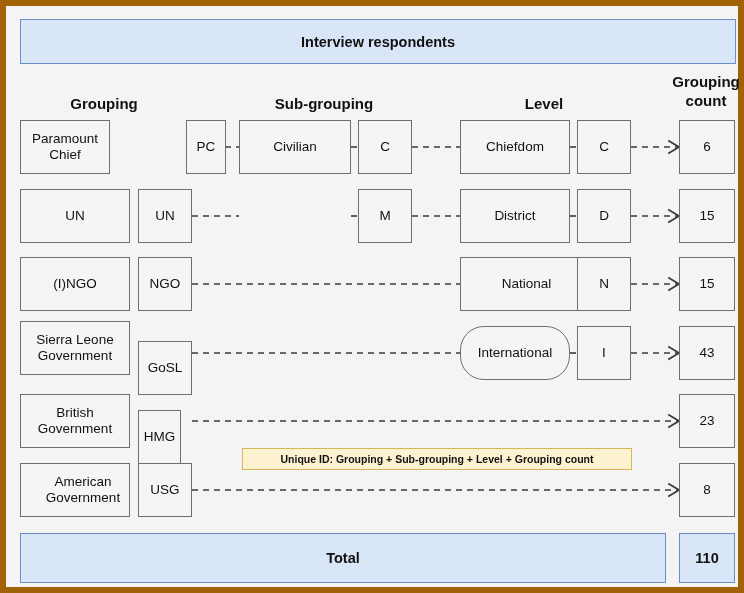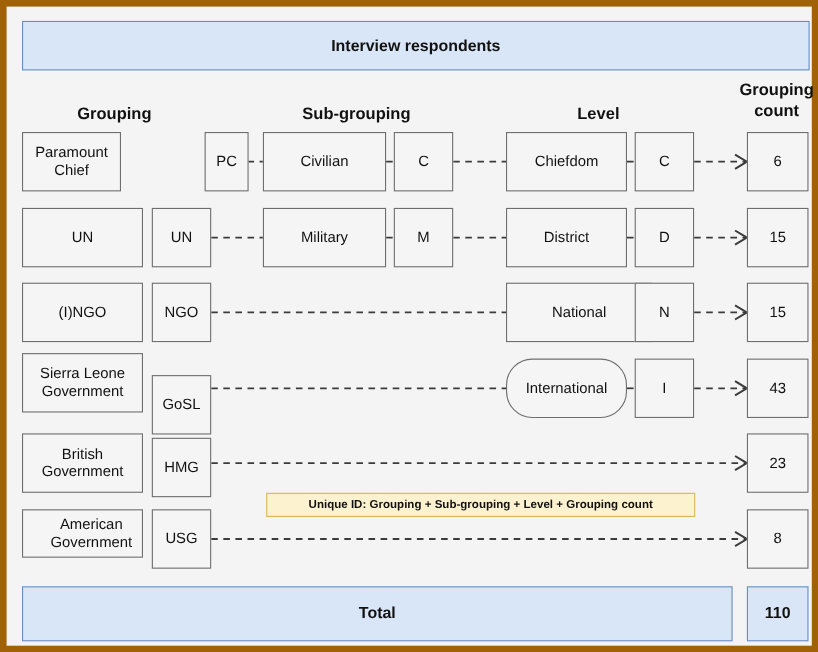--- a/index.html
+++ b/index.html
@@ -153,45 +153,44 @@
 Chief</div>
   <div class="box" style="left:132px; top:114px; width:40px; height:54px;margin-left:48px;">PC</div>
   <div class="box" style="left:233px; top:114px; width:112px; height:54px;">Civilian</div>
   <div class="box" style="left:352px; top:114px; width:54px; height:54px;">C</div>
   <div class="box" style="left:454px; top:114px; width:110px; height:54px;">Chiefdom</div>
   <div class="box" style="left:571px; top:114px; width:54px; height:54px;">C</div>
   <div class="box" style="left:673px; top:114px; width:56px; height:54px;">6</div>
 
   <div class="box" style="left:14px; top:183px; width:110px; height:54px;">UN</div>
   <div class="box" style="left:132px; top:183px; width:54px; height:54px;">UN</div>
-  <div class="box" style="left:233px; top:183px; width:112px; height:54px;">Military</div>
   <div class="box" style="left:352px; top:183px; width:54px; height:54px;">M</div>
   <div class="box" style="left:454px; top:183px; width:110px; height:54px;">District</div>
   <div class="box" style="left:571px; top:183px; width:54px; height:54px;">D</div>
   <div class="box" style="left:673px; top:183px; width:56px; height:54px;">15</div>
 
   <div class="box" style="left:14px; top:251px; width:110px; height:54px;">(I)NGO</div>
   <div class="box" style="left:132px; top:251px; width:54px; height:54px;">NGO</div>
   <div class="box" style="left:454px; top:251px; width:133px; height:54px;">National</div>
   <div class="box" style="left:571px; top:251px; width:54px; height:54px;">N</div>
   <div class="box" style="left:673px; top:251px; width:56px; height:54px;">15</div>
 
   <div class="box" style="left:14px; top:315px; width:110px; height:54px;">Sierra Leone
 Government</div>
   <div class="box" style="left:132px; top:335px; width:54px; height:54px;">GoSL</div>
   <div class="box" style="left:454px; top:320px; width:110px; height:54px;border-radius:24px;">International</div>
   <div class="box" style="left:571px; top:320px; width:54px; height:54px;">I</div>
   <div class="box" style="left:673px; top:320px; width:56px; height:54px;">43</div>
 
   <div class="box" style="left:14px; top:388px; width:110px; height:54px;">British
 Government</div>
-  <div class="box" style="left:132px; top:392px; width:54px; height:54px;">HMG</div>
+  <div class="box" style="left:132px; top:404px; width:43px; height:54px;">HMG</div>
   <div class="box" style="left:673px; top:388px; width:56px; height:54px;">23</div>
 
-  <div class="box" style="left:14px; top:457px; width:110px; height:44px;padding-left:16px;">American
+  <div class="box" style="left:14px; top:457px; width:110px; height:54px;padding-left:16px;">American
 Government</div>
   <div class="box" style="left:132px; top:457px; width:54px; height:54px;">USG</div>
   <div class="box" style="left:673px; top:457px; width:56px; height:54px;">8</div>
 
   <div class="legend" style="left:236px; top:442px; width:390px; height:22px;">
     <span>Unique ID: Grouping + Sub-grouping + Level + Grouping count</span>
   </div>
 
   <div class="banner" style="left:14px; top:527px; width:646px; height:50px;">
     <span>Total</span>

